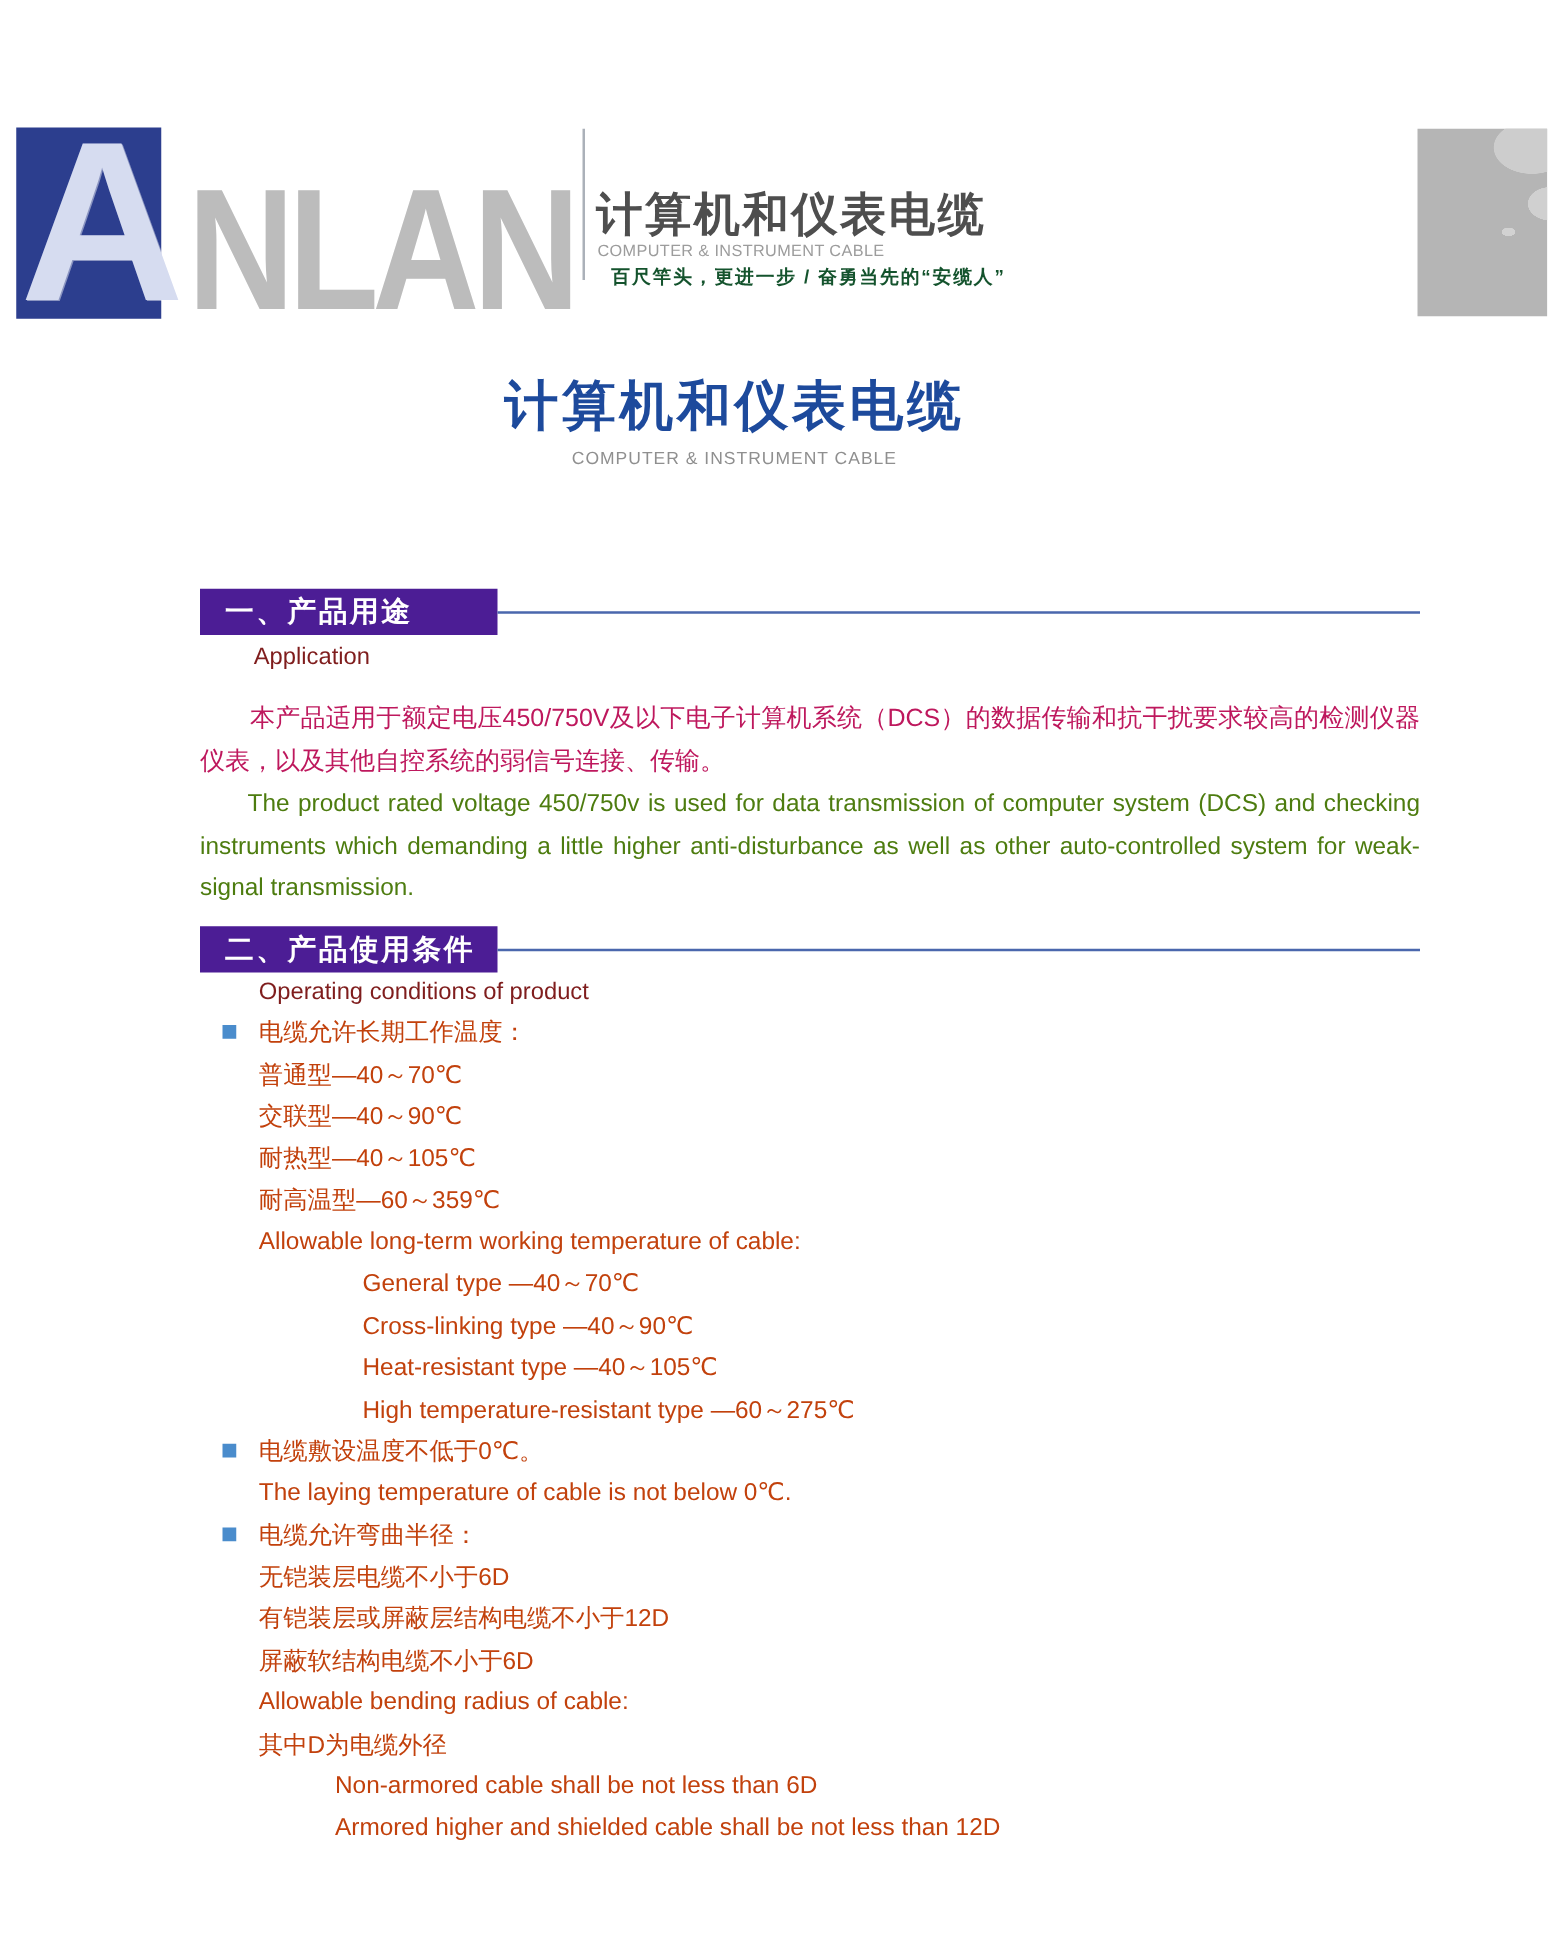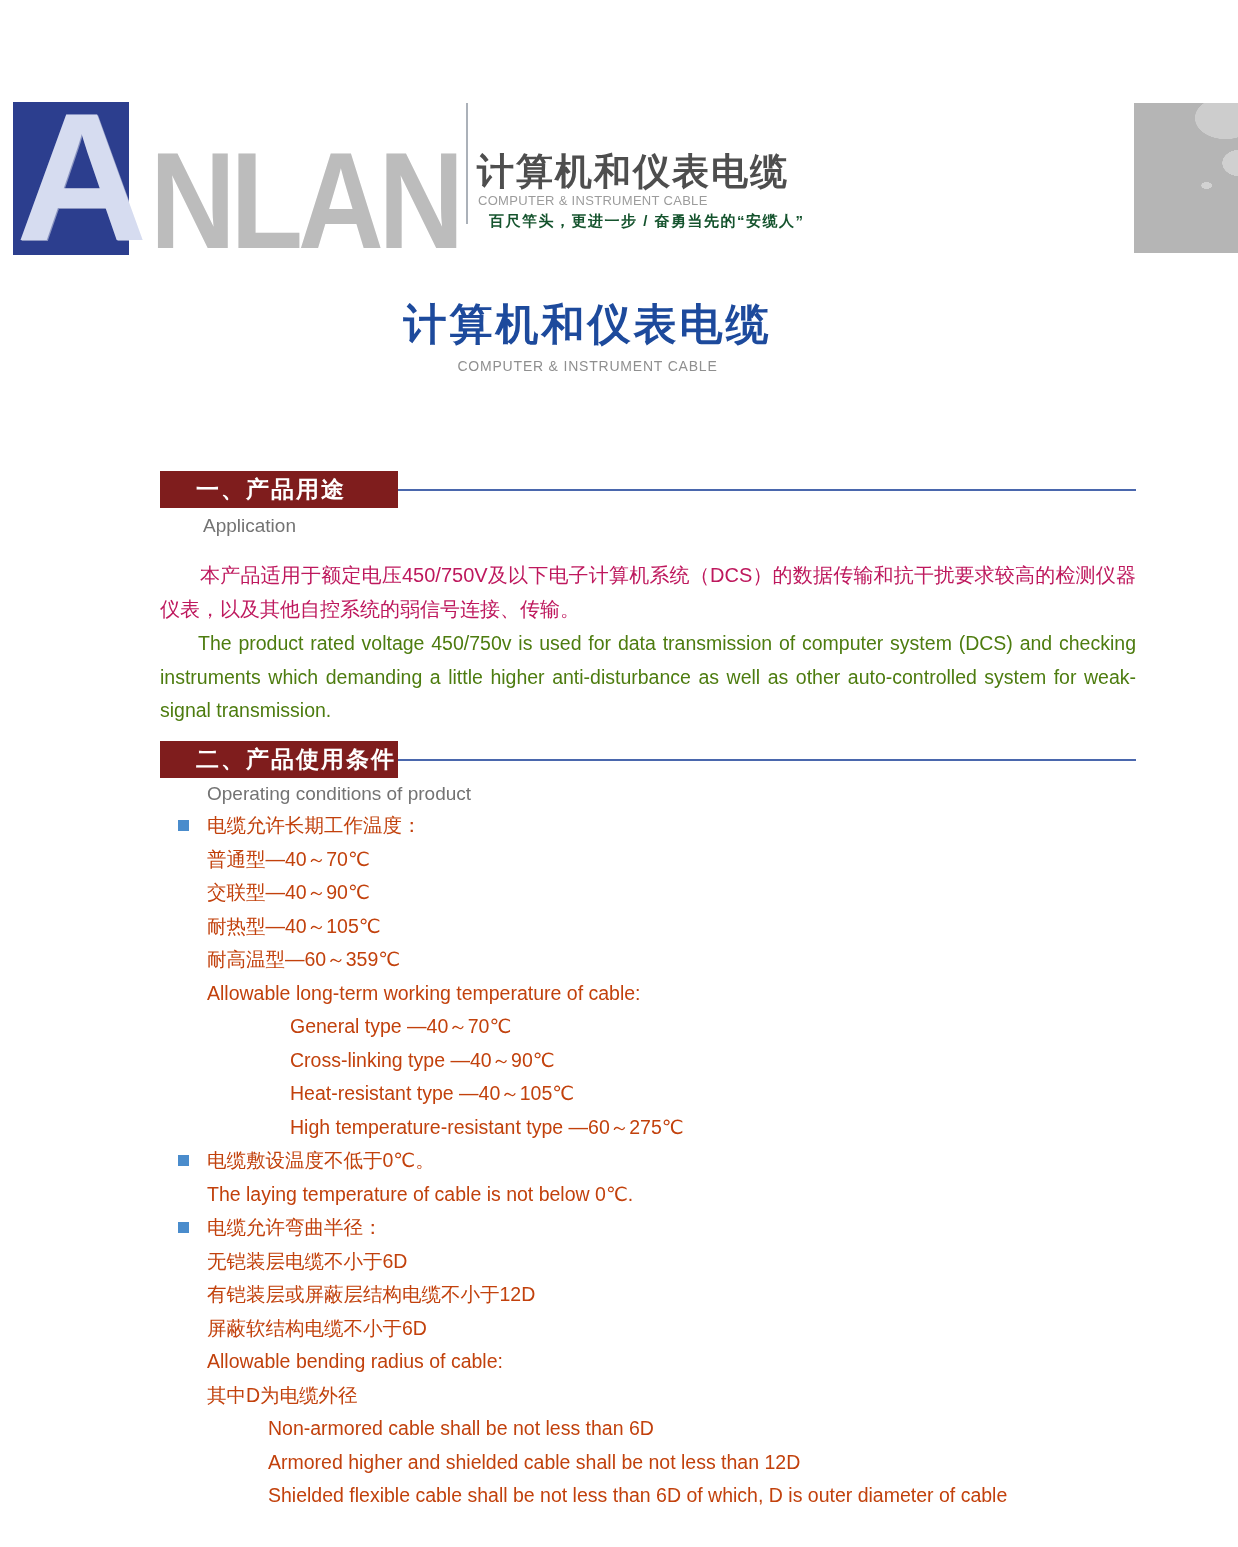--- a/index.html
+++ b/index.html
@@ -28,29 +28,29 @@
       radial-gradient(55px 38px at 88% 10%, #cdcdcd 55%, rgba(0,0,0,0) 56%),
       radial-gradient(32px 24px at 102% 40%, #d0d0d0 55%, rgba(0,0,0,0) 56%),
       radial-gradient(10px 6px at 70% 55%, #d2d2d2 55%, rgba(0,0,0,0) 56%),
       #b5b5b5;
   }
   
   .hero-title{position:absolute;left:0;top:296px;width:1175px;text-align:center;font-size:43px;font-weight:bold;color:#1d4a9c;letter-spacing:3px;}
   .hero-subtitle{position:absolute;left:0;top:358px;width:1175px;text-align:center;font-size:14px;color:#8f8f8f;letter-spacing:0.8px;}
   
   .sec-bar{
-    position:absolute;left:160px;width:238px;height:37px;background:#7f1d1d;color:#ffffff;
-    font-size:23px;font-weight:bold;line-height:37px;padding-left:36px;box-sizing:border-box;
+    position:absolute;left:160px;width:238px;height:37px;background:#4c1d95;color:#ffffff;
+    font-size:23px;font-weight:bold;line-height:37px;padding-left:20px;box-sizing:border-box;
     letter-spacing:2px;white-space:nowrap;
   }
   .bar1{top:471px;} .bar2{top:741px;}
   .sec-line{position:absolute;height:2px;background:#4a67ad;}
   .line1{left:398px;top:489px;width:738px;}
   .line2{left:398px;top:759px;width:738px;}
-  .sub-label{position:absolute;font-size:19px;color:#737373;white-space:nowrap;text-align:center;}
+  .sub-label{position:absolute;font-size:19px;color:#7f1d1d;white-space:nowrap;text-align:center;}
   .app-label{left:203px;top:515px;}
   .op-label{left:207px;top:783px;}
   
   .para{position:absolute;left:160px;width:976px;text-align:justify;}
   .para-zh{top:559px;font-size:20px;line-height:33.5px;color:#be185d;text-indent:40px;}
   .para-en{top:627px;font-size:19.5px;line-height:33.5px;color:#4d7c0f;text-indent:38px;}
   
   .cond-list{position:absolute;left:160px;top:809px;width:976px;}
   .cl{position:relative;height:33.5px;display:flex;align-items:center;font-size:19.5px;color:#c2410c;
       padding-left:47px;box-sizing:border-box;white-space:nowrap;}
@@ -147,18 +147,15 @@
       </div>
     <div class="cl">
         <span>其中D为电缆外径</span>
       </div>
     <div class="cl ind2">
         <span>Non-armored cable shall be not less than 6D</span>
       </div>
     <div class="cl ind2">
         <span>Armored higher and shielded cable shall be not less than 12D</span>
       </div>
-    <div class="cl ind2">
-        <span>Shielded flexible cable shall be not less than 6D of which, D is outer diameter of cable</span>
-      </div>
   </div>
 
 </div>
 
 </body></html>

